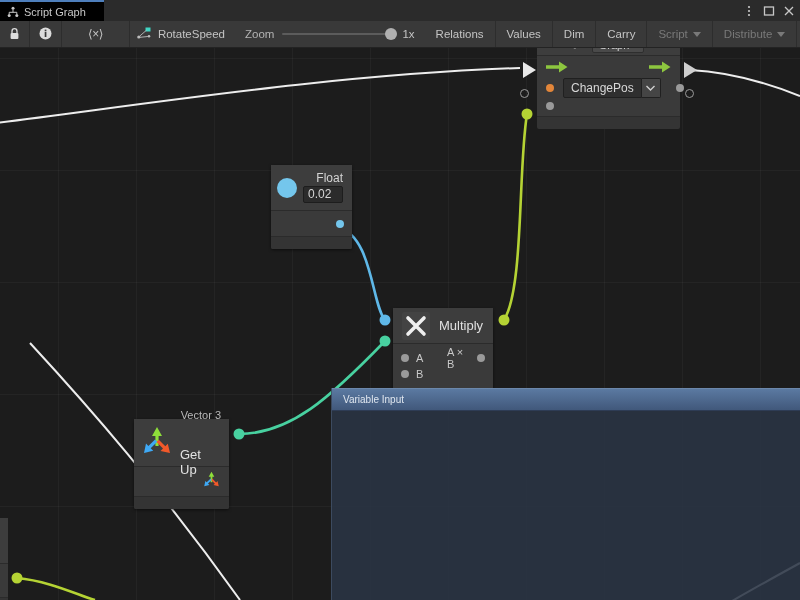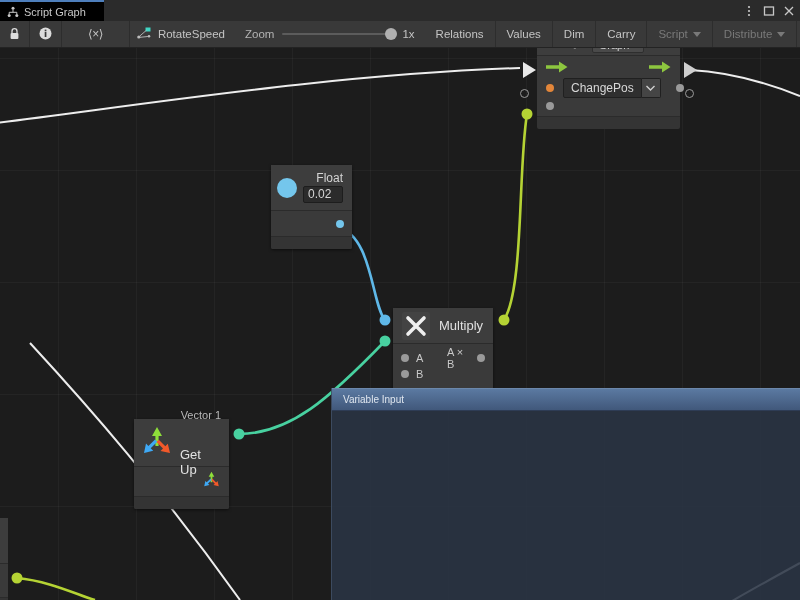--- a/index.html
+++ b/index.html
@@ -440,21 +440,21 @@
     <div class="node" id="node-vec3">
       <div class="node-head">
         <span>
           <svg width="34" height="34" viewBox="0 0 34 34">
             <path d="M17 3 L22 12 L18.6 12 L18.6 22 L15.4 22 L15.4 12 L12 12 Z" fill="#8ede3a"></path>
             <path d="M4 29 L6 19.5 L8.4 22 L15 15.5 L17.3 17.8 L10.7 24.3 L13.2 26.7 Z" fill="#3fa9f5"></path>
             <path d="M30 29 L20.5 27 L23 24.6 L16.5 18 L18.8 15.7 L25.3 22.2 L27.8 19.8 Z" fill="#f1592a"></path>
           </svg>
         </span>
         <span class="vec-text">
-          <span class="vec-sub">Vector 1</span>
+          <span class="vec-sub">Vector 3</span>
           <span class="vec-main">Get Up</span>
         </span>
       </div>
       <div class="node-body">
         <span>
           <svg width="19" height="19" viewBox="0 0 34 34">
             <path d="M17 3 L22 12 L18.6 12 L18.6 22 L15.4 22 L15.4 12 L12 12 Z" fill="#8ede3a"></path>
             <path d="M4 29 L6 19.5 L8.4 22 L15 15.5 L17.3 17.8 L10.7 24.3 L13.2 26.7 Z" fill="#3fa9f5"></path>
             <path d="M30 29 L20.5 27 L23 24.6 L16.5 18 L18.8 15.7 L25.3 22.2 L27.8 19.8 Z" fill="#f1592a"></path>
           </svg>

